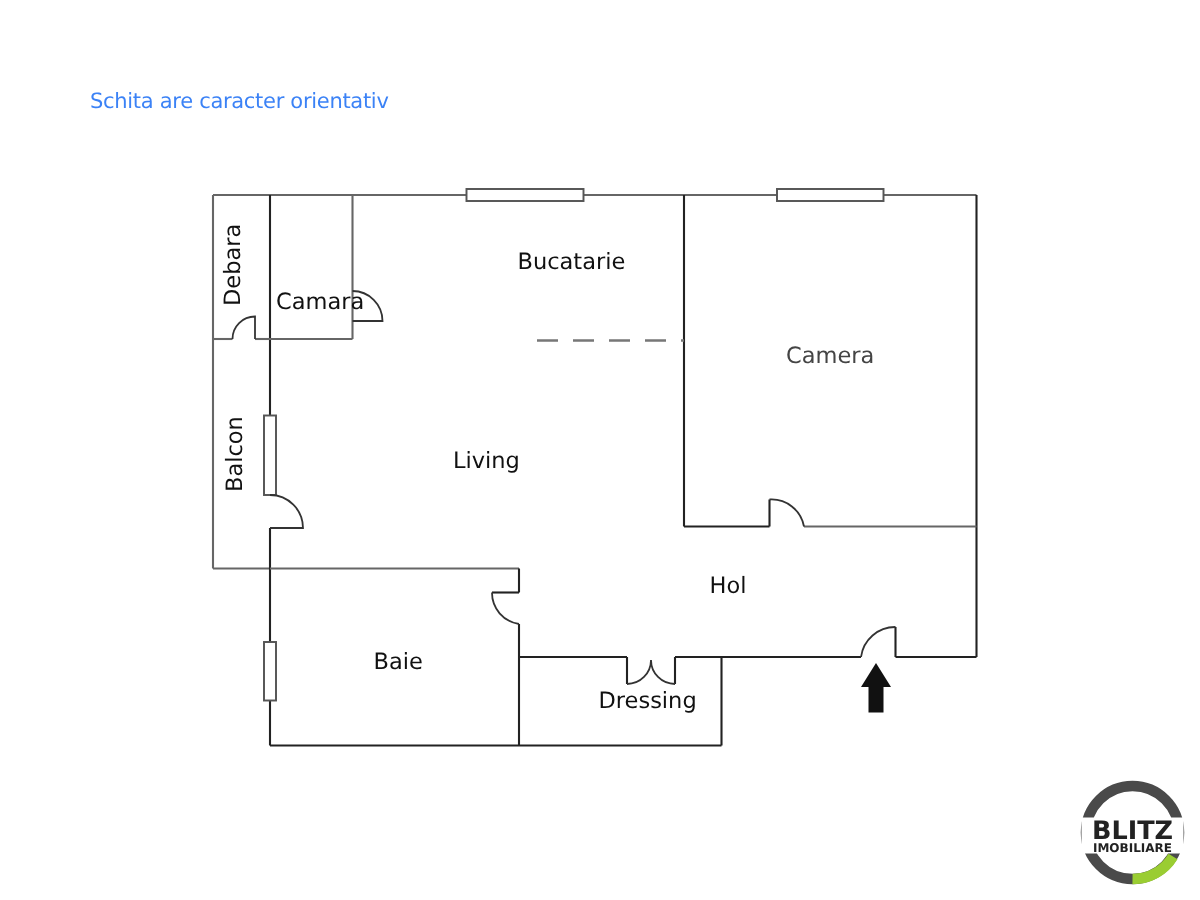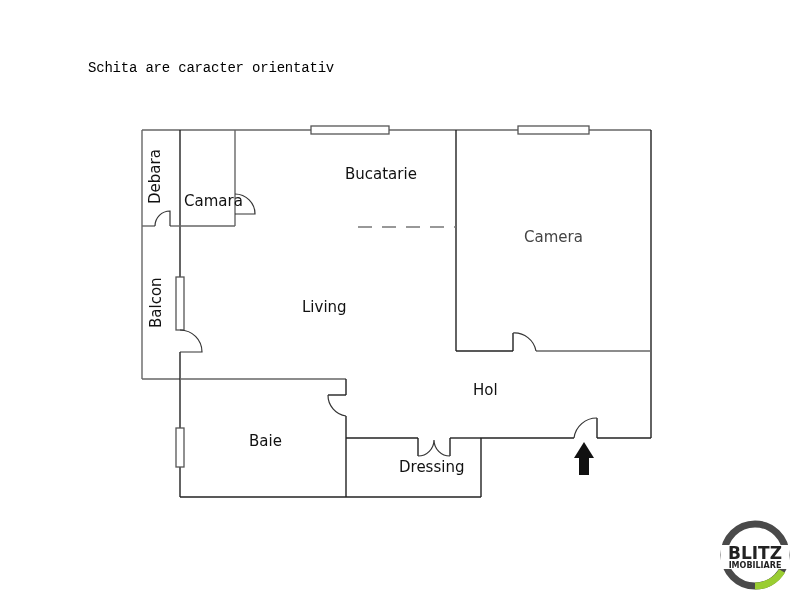--- a/index.html
+++ b/index.html
@@ -1,17 +1,17 @@
 <!DOCTYPE html>
 <html><head>
   <meta charset="utf-8">
   <style>
     html, body { margin: 0; padding: 0; background: #ffffff; }
     body { width: 800px; height: 600px; position: relative; overflow: hidden; font-family: "DejaVu Sans", sans-serif; }
-    .disclaimer { position: absolute; left: 88px; top: 60px; font-size: 14px; color: #000000; letter-spacing: -0.2px; font-family: Liberation Mono, monospace; }
+    .disclaimer { position: absolute; left: 60px; top: 60px; font-size: 14px; color: #3b82f6; letter-spacing: -0.2px; }
     svg.plan { position: absolute; left: 0; top: 0; }
     .wall { stroke: #222; stroke-width: 1.4; fill: none; }
     .wall-grey { stroke: #666; stroke-width: 1.4; fill: none; }
     .win { stroke: #555; stroke-width: 1.3; fill: #fff; }
     .door { stroke: #333; stroke-width: 1.2; fill: none; }
     .dash { stroke: #777; stroke-width: 1.6; stroke-dasharray: 14 10; fill: none; }
     .room-label { font-family: "DejaVu Sans", sans-serif; font-size: 15px; fill: #111; }
     .room-label.grey { fill: #444; }
     .logo { position: absolute; left: 719px; top: 519px; width: 72px; height: 72px; }
     .logo-text1 { font-family: "DejaVu Sans", sans-serif; font-weight: bold; font-size: 17px; fill: #222; }

